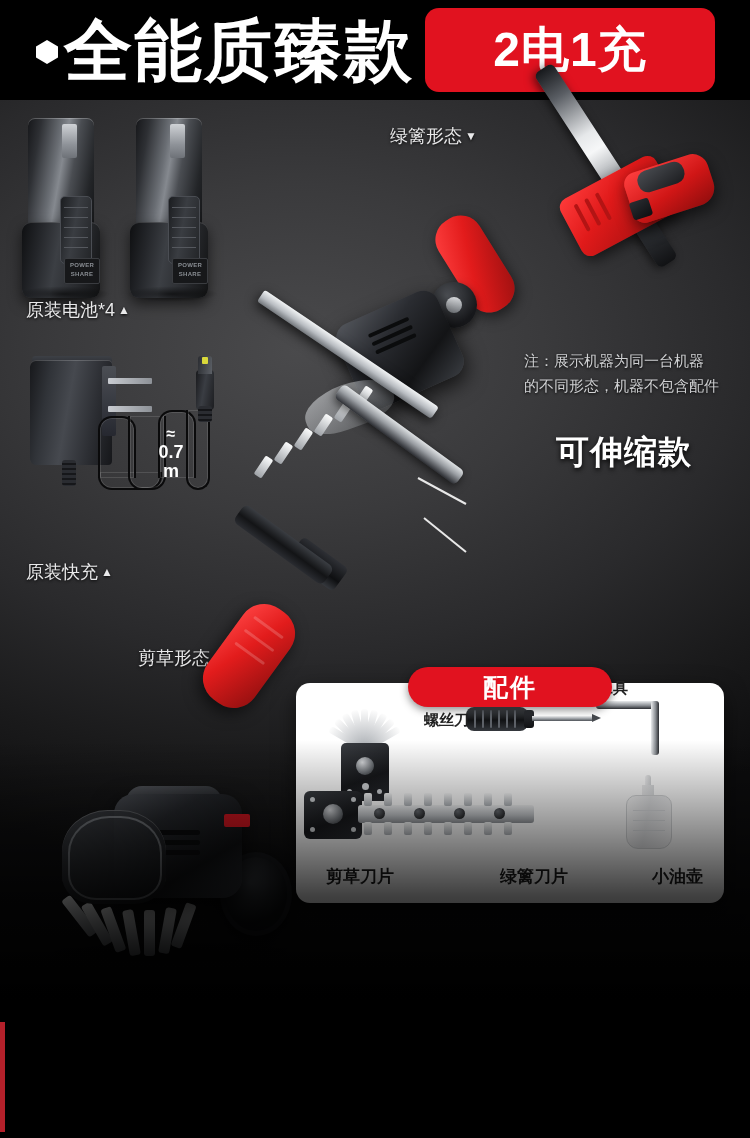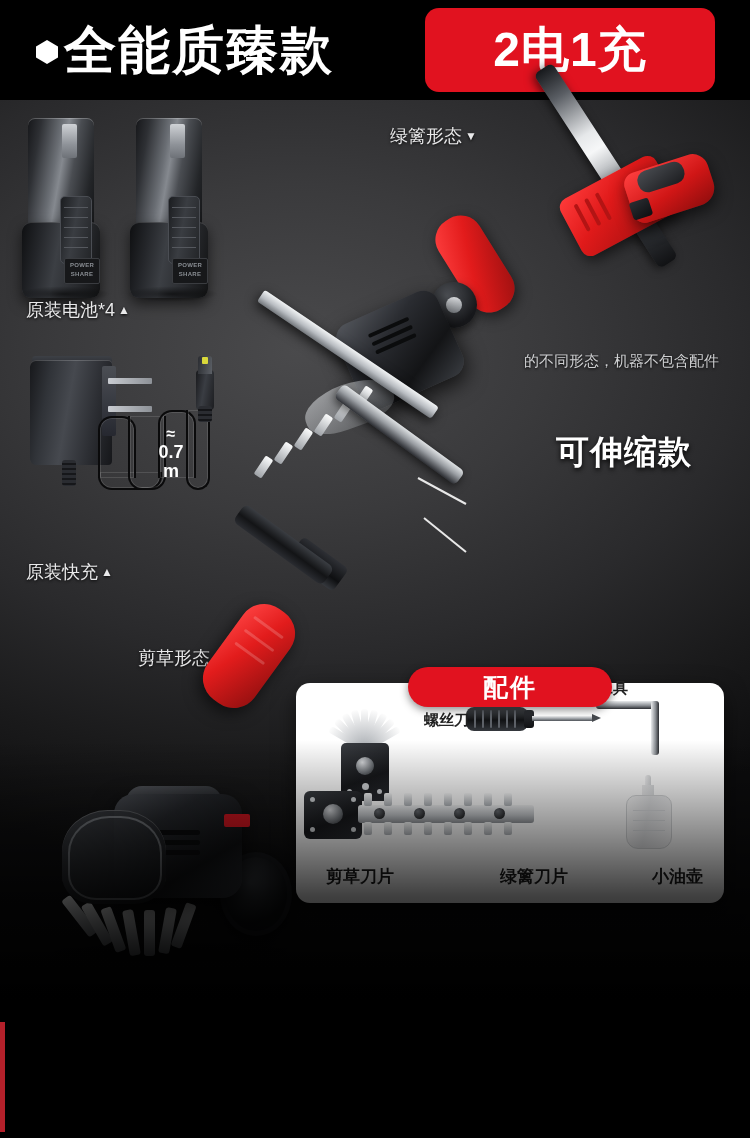--- a/index.html
+++ b/index.html
@@ -4,21 +4,21 @@
 <style>
   html,body{margin:0;padding:0;background:#000;}
   body{width:750px;height:1138px;overflow:hidden;
        font-family:"Liberation Sans","DejaVu Sans",sans-serif;}
   #page{position:relative;width:750px;height:1138px;background:#000;overflow:hidden;}
 
   
   #header{position:absolute;left:0;top:0;width:750px;height:100px;background:#000;}
   #hdr-bullet{position:absolute;left:36px;top:40px;width:22px;height:24px;
     background:#fff;clip-path:polygon(50% 0,100% 27%,100% 73%,50% 100%,0 73%,0 27%);}
-  #hdr-title{position:absolute;left:64px;top:13px;color:#fff;font-size:52px;
+  #hdr-title{position:absolute;left:64px;top:13px;color:#fff;font-size:68px;
     font-weight:bold;letter-spacing:2px;line-height:74px;white-space:nowrap;
     text-shadow:0 2px 3px rgba(0,0,0,.8);}
   #hdr-badge{position:absolute;left:425px;top:8px;width:290px;height:84px;
     background:#e1121f;border-radius:14px;display:flex;align-items:center;justify-content:center;}
   #hdr-badge-text{color:#fff;font-size:48px;font-weight:bold;letter-spacing:1px;line-height:1;}
 
   
   #stage{position:absolute;left:0;top:100px;width:750px;height:900px;
     background:
       radial-gradient(760px 520px at 300px 250px, #4a4a4c 0%, #3a3a3c 32%, #2a2a2c 58%, #1a1a1b 80%, #0d0d0e 100%),
@@ -402,20 +402,21 @@
       <div id="gh-vent">
         <i style="top:0"></i>
           <i style="top:10px"></i>
           <i style="top:20px"></i>
       </div>
       <div id="gh-cover"></div>
       <div id="gh-badge"></div>
     </div>
 
     <div id="note">
+      <div>注：展示机器为同一台机器</div>
       <div>的不同形态，机器不包含配件</div>
     </div>
 
     <div id="telescopic">可伸缩款</div>
 
     <svg id="leader">
       <line x1="418" y1="378" x2="466" y2="404" stroke="#e8e8e8" stroke-width="2"></line>
       <line x1="424" y1="418" x2="466" y2="452" stroke="#e8e8e8" stroke-width="2"></line>
     </svg>
 

